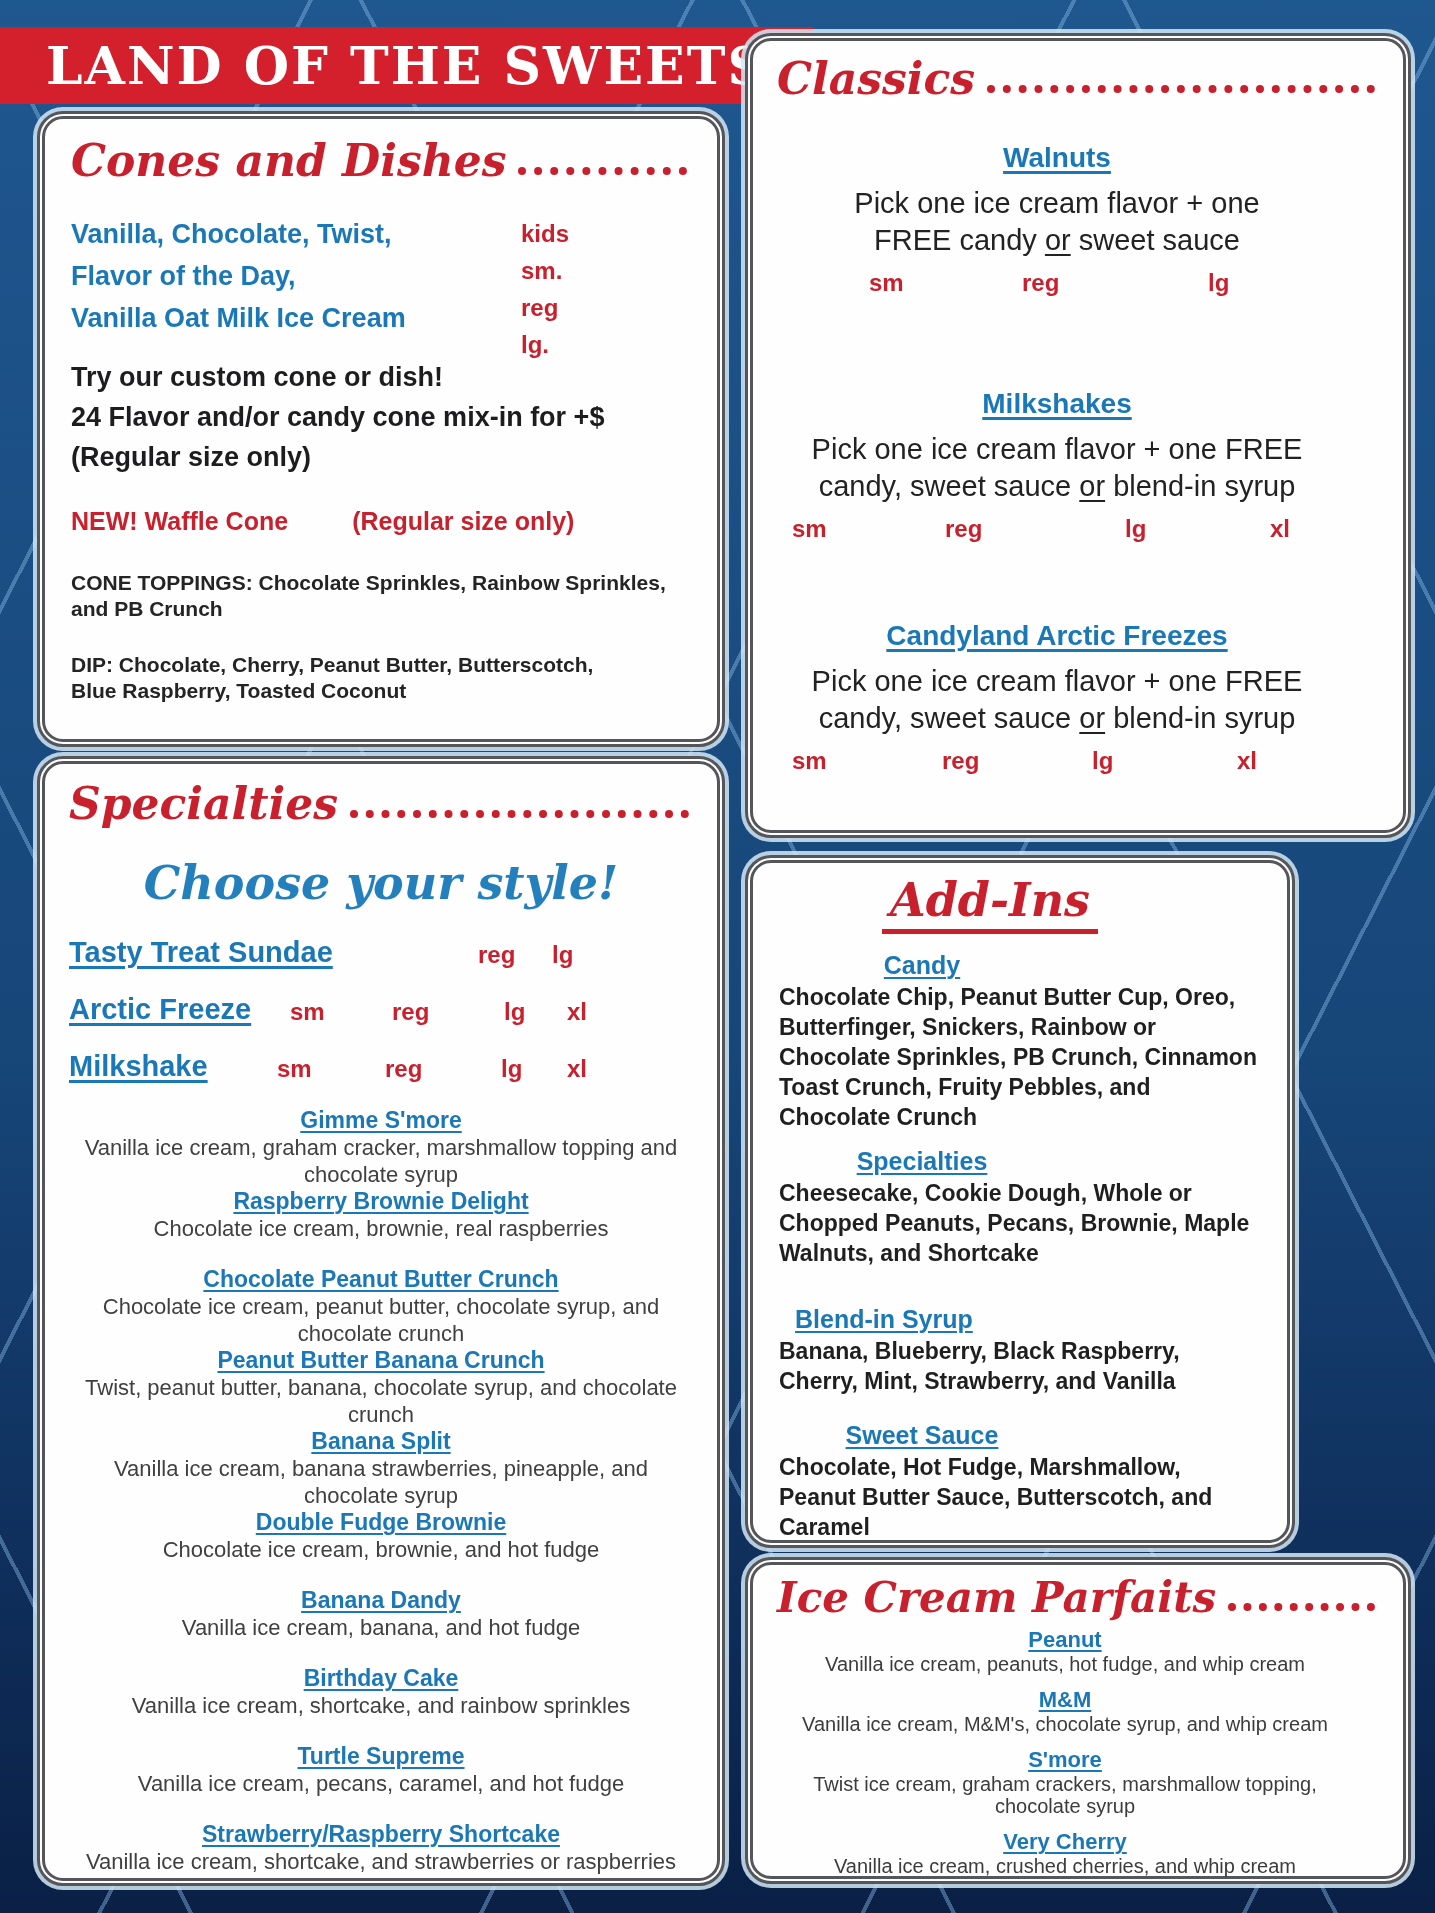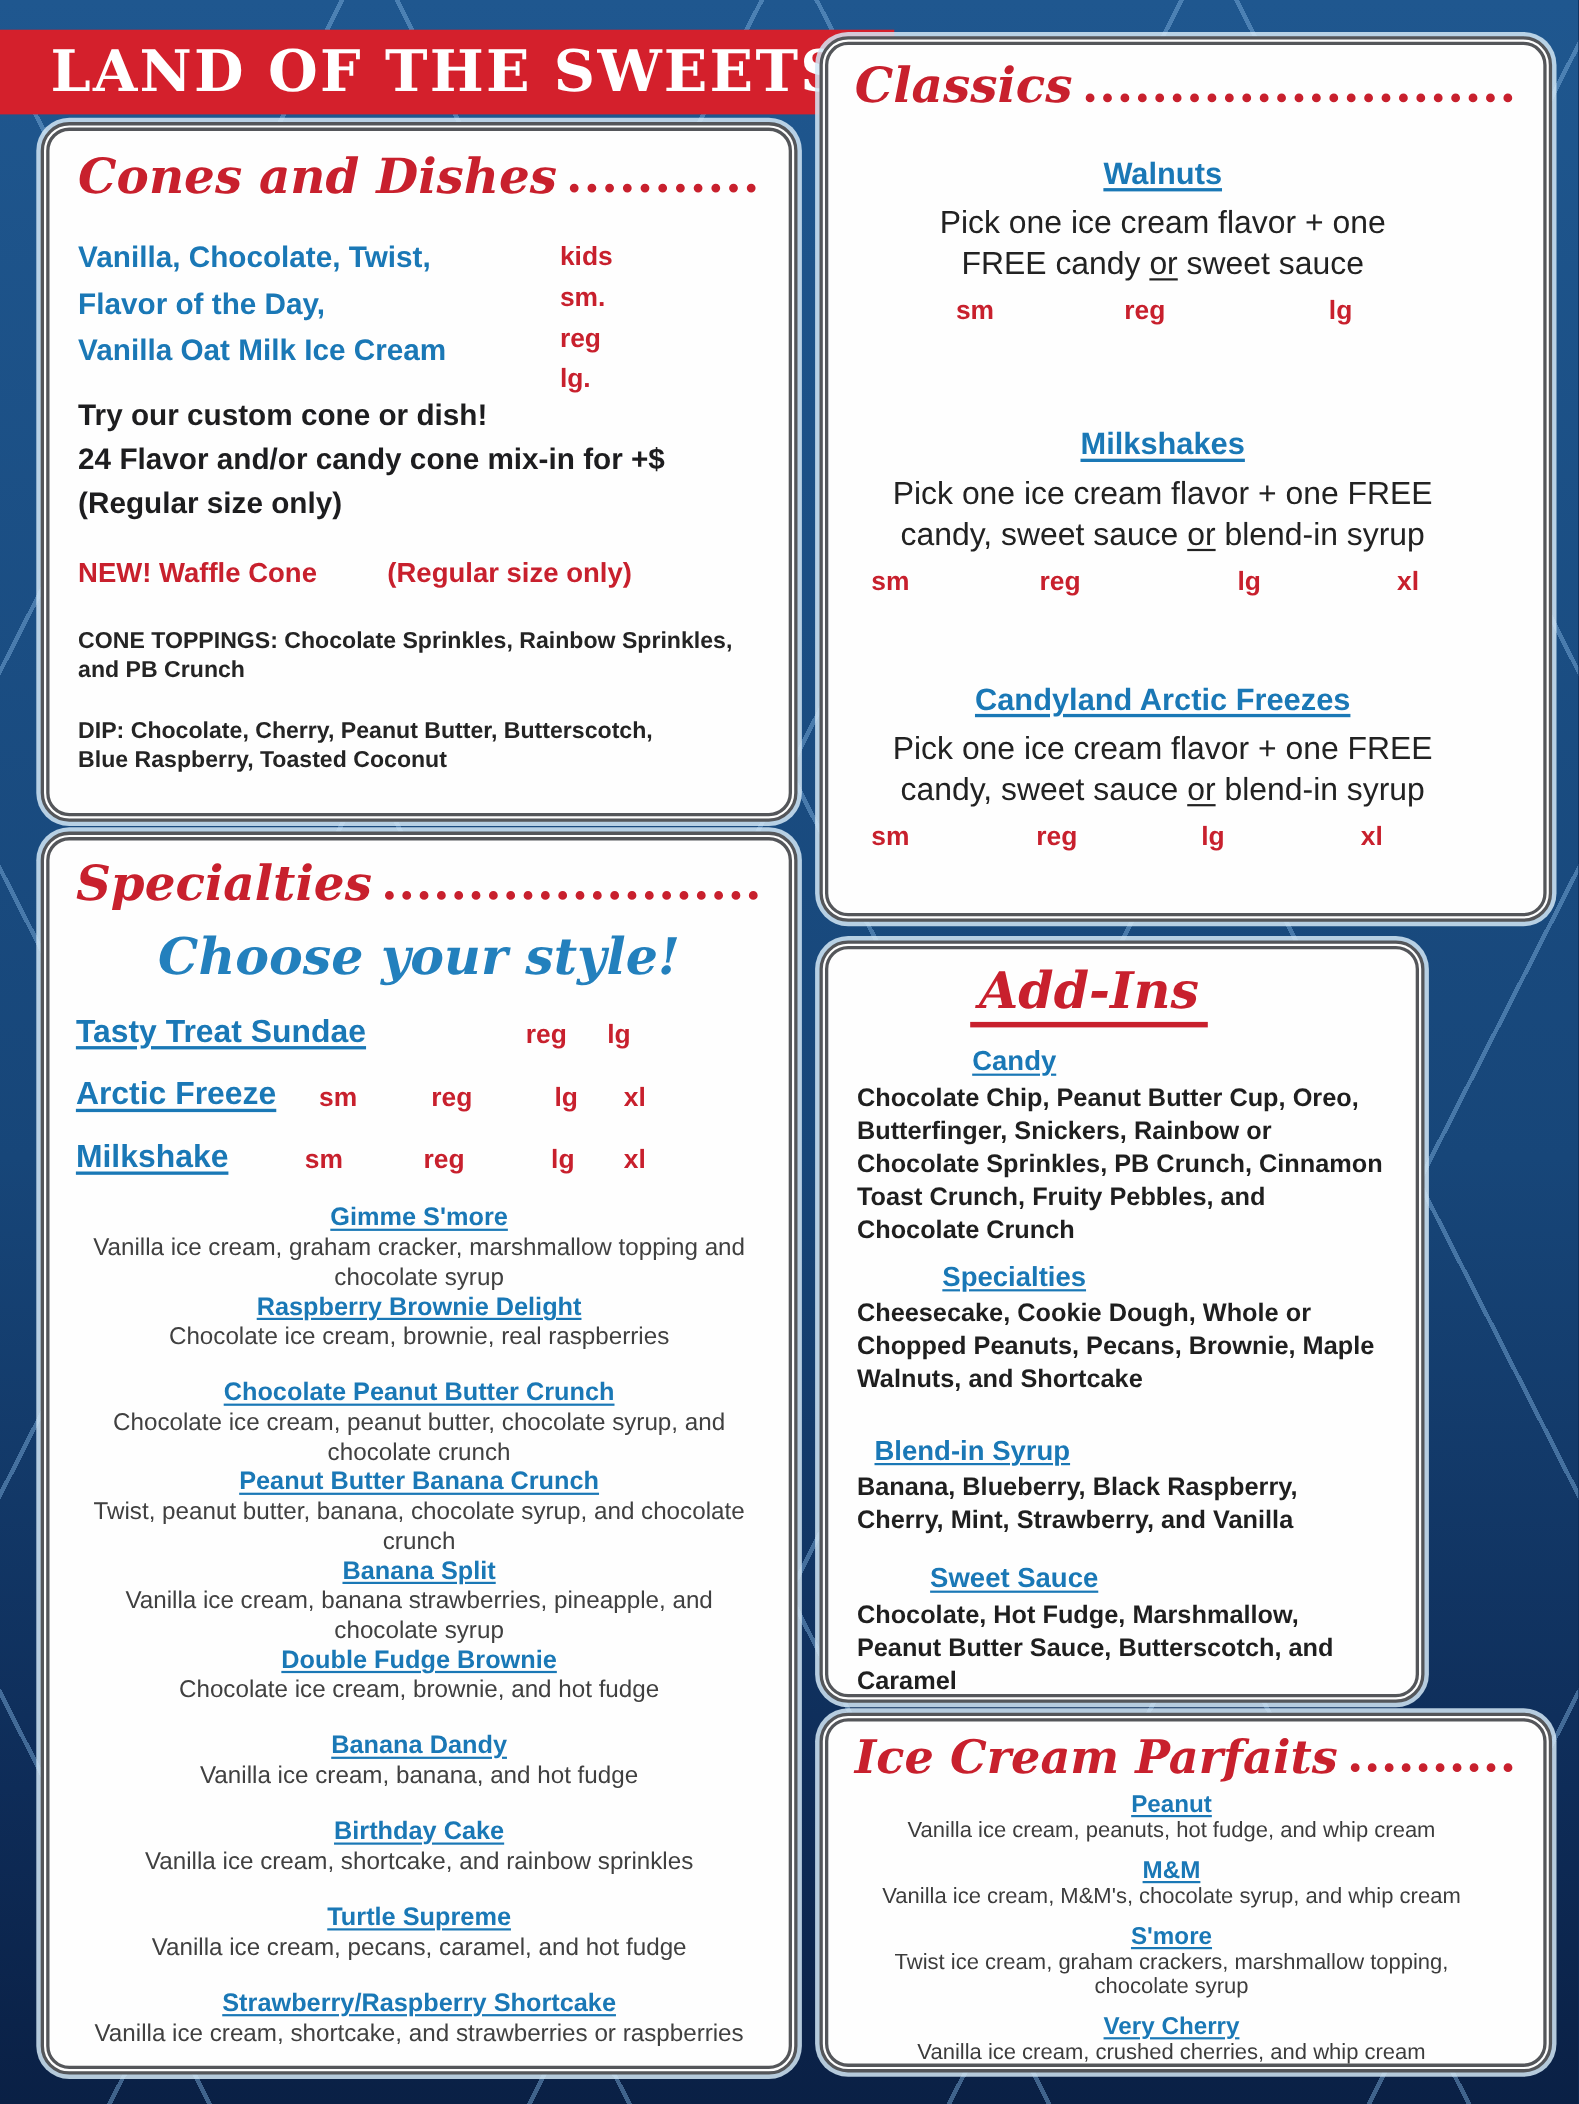--- a/index.html
+++ b/index.html
@@ -30,32 +30,32 @@
   .p-parf    {left:745px;top:1557px;width:666px; height:327px; padding:8px 24px;}
 
   .head-row{display:flex;align-items:flex-end;}
   .script{font-family:"DejaVu Serif",serif;font-style:italic;font-weight:700;}
   .script.red{color:#c8202d;font-size:44px;line-height:52px;white-space:nowrap;}
   .dots{flex:1;height:0;border-bottom:8px dotted #c8202d;margin:0 4px 12px 12px;}
 
   
   .flavors{position:relative;margin-top:26px;}
   .flavor-line{color:#1a78b6;font-weight:bold;font-size:27px;line-height:42px;}
-  .cone-sizes{position:absolute;left:438px;top:2px;}
+  .cone-sizes{position:absolute;left:450px;top:2px;}
   .cone-sizes .size{display:block;color:#c8202d;font-weight:bold;font-size:24px;line-height:37px;}
   .custom{margin-top:18px;}
   .custom div{color:#1d1d1f;font-weight:bold;font-size:27px;line-height:40px;}
   .waffle-row{margin-top:30px;display:flex;gap:64px;}
   .waffle-row span{color:#c8202d;font-weight:bold;font-size:25px;}
   .bold-small{color:#242424;font-weight:bold;font-size:21px;line-height:26px;}
   .toppings{margin-top:34px;max-width:600px;}
   .dip{margin-top:30px;max-width:560px;}
 
   
-  .choose{color:#2380bd;font-size:46px;line-height:58px;text-align:center;margin-top:10px;}
+  .choose{color:#2380bd;font-size:46px;line-height:58px;text-align:center;margin-top:24px;}
   .style-rows{margin-top:24px;}
   .style-row{position:relative;height:57px;}
   .style-name{color:#1a78b6;font-weight:bold;font-size:29px;text-decoration:underline;text-decoration-thickness:3px;text-underline-offset:4px;}
   .sz{position:absolute;top:5px;color:#c8202d;font-weight:bold;font-size:24px;}
   .sr-t .z1{left:409px;} .sr-t .z2{left:483px;}
   .sr-a .z1{left:221px;} .sr-a .z2{left:323px;} .sr-a .z3{left:435px;} .sr-a .z4{left:498px;}
   .sr-m .z1{left:208px;} .sr-m .z2{left:316px;} .sr-m .z3{left:432px;} .sr-m .z4{left:498px;}
   .sp-items{text-align:center;}
   .sp-item{min-height:78px;}
   .sp-name{color:#1a78b6;font-weight:bold;font-size:23px;line-height:27px;text-decoration:underline;text-decoration-thickness:2px;text-underline-offset:3px;}

